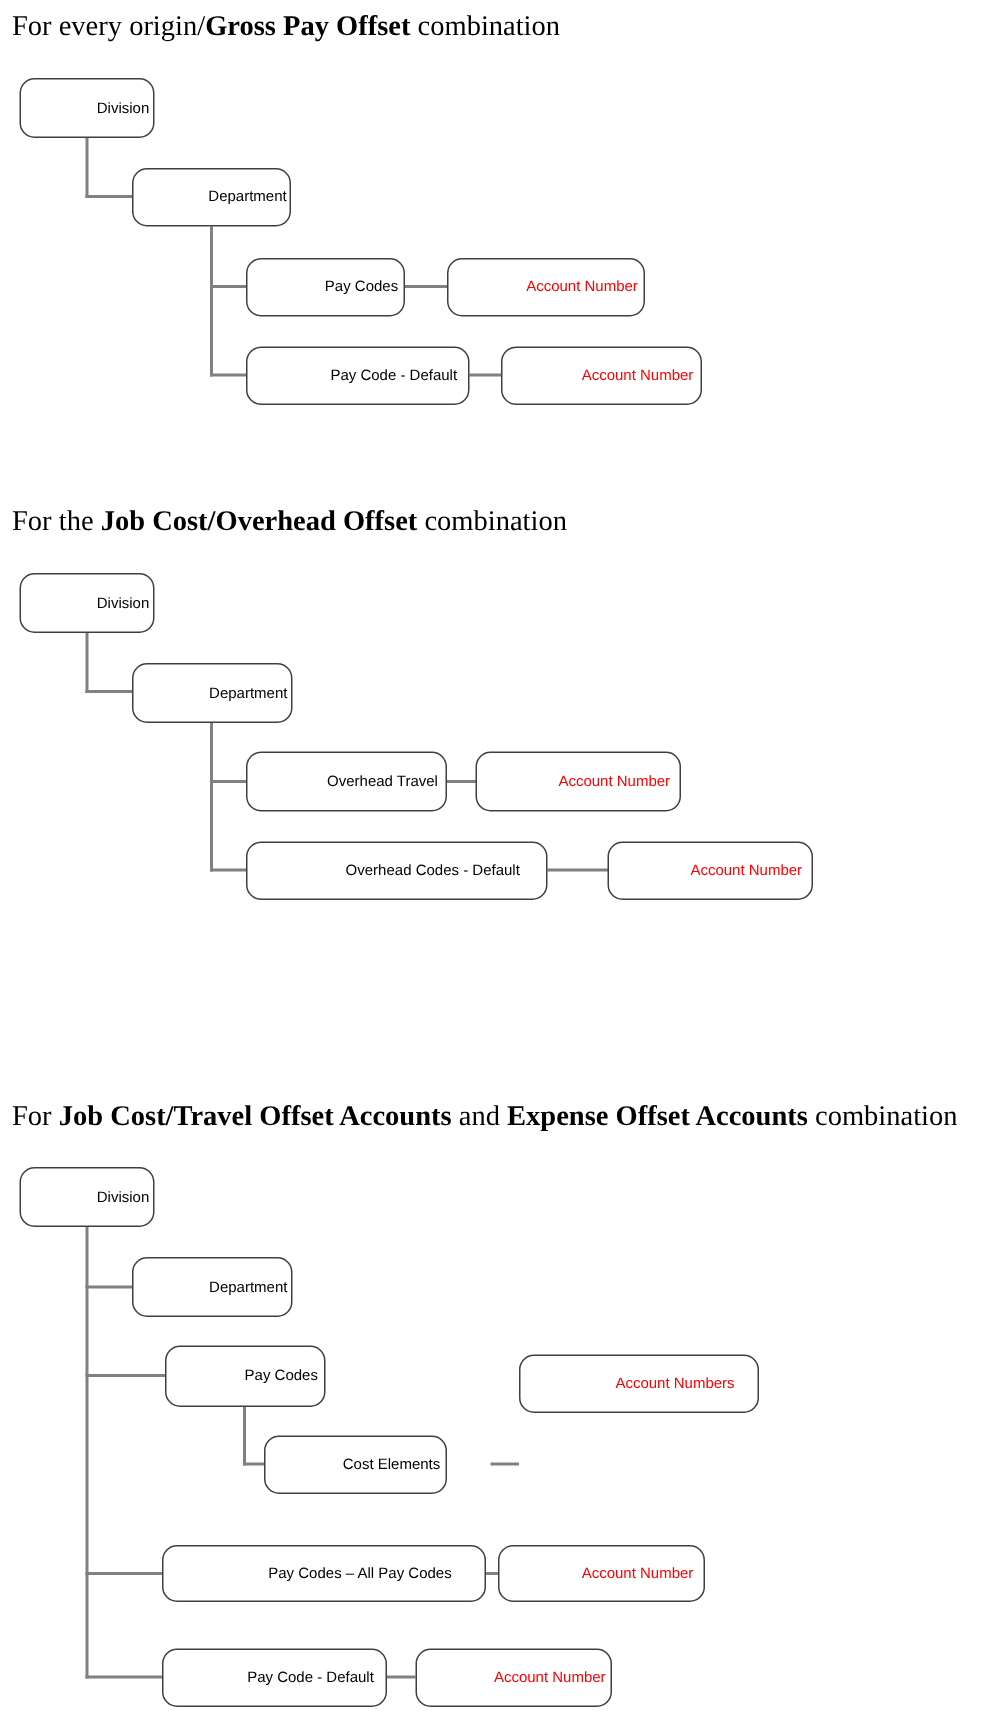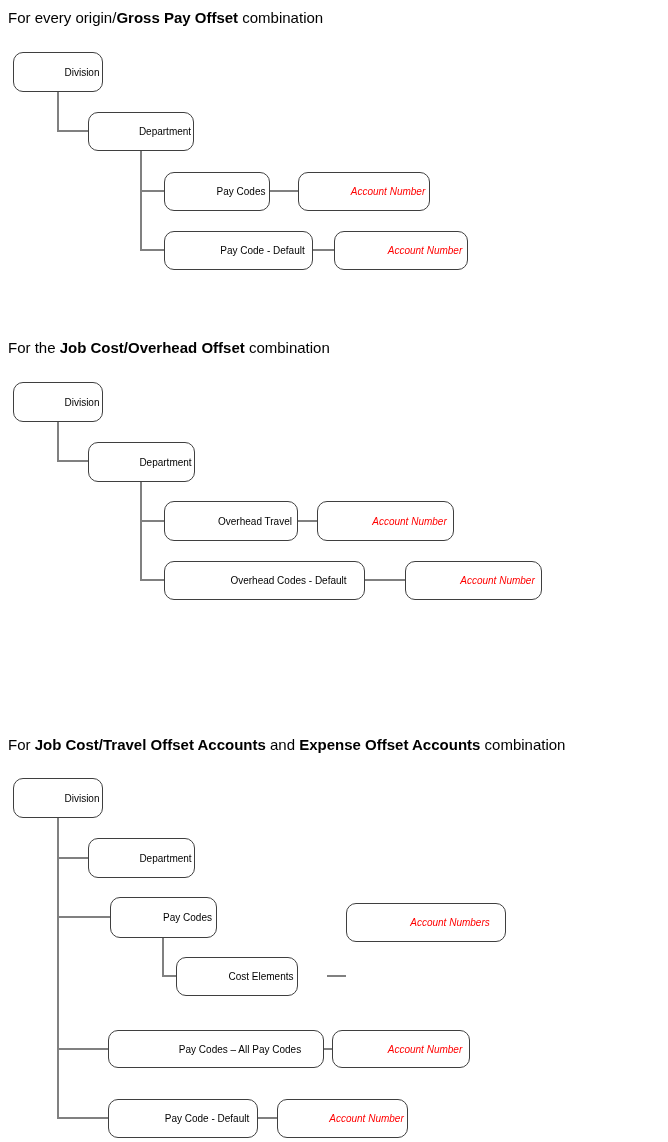--- a/index.html
+++ b/index.html
@@ -17,41 +17,42 @@
   }
   .page{
     position:relative;
     width:668px;
     height:1142px;
     background:#ffffff;
     overflow:hidden;
   }
   .title{
     position:absolute;
-    font-size:15px;
+    font-size:19px;
     line-height:20px;
     white-space:nowrap;
     color:var(--text);
+    font-family:Liberation Serif, serif;
   }
   .title .b{font-weight:bold;}
   .node{
     position:absolute;
     border:1px solid var(--border);
     border-radius:10px;
     background:#ffffff;
     display:flex;
     align-items:center;
     justify-content:center;
     font-size:10px;
     color:var(--text);
     white-space:nowrap;
     z-index:2;
     padding-left:48px;
   }
-  .node.red{color:var(--red);font-style:italic;}
+  .node.red{color:var(--red);}
   .hl{position:absolute;height:2px;background:var(--connector);z-index:1;}
   .vl{position:absolute;width:2px;background:var(--connector);z-index:1;}
 </style>
 </head>
 <body>
 
 <div class="page">
 
   <div>
     <div class="title" style="left:8px;top:8px"><span>For every origin/</span><span class="b">Gross Pay Offset</span><span> combination</span></div>

